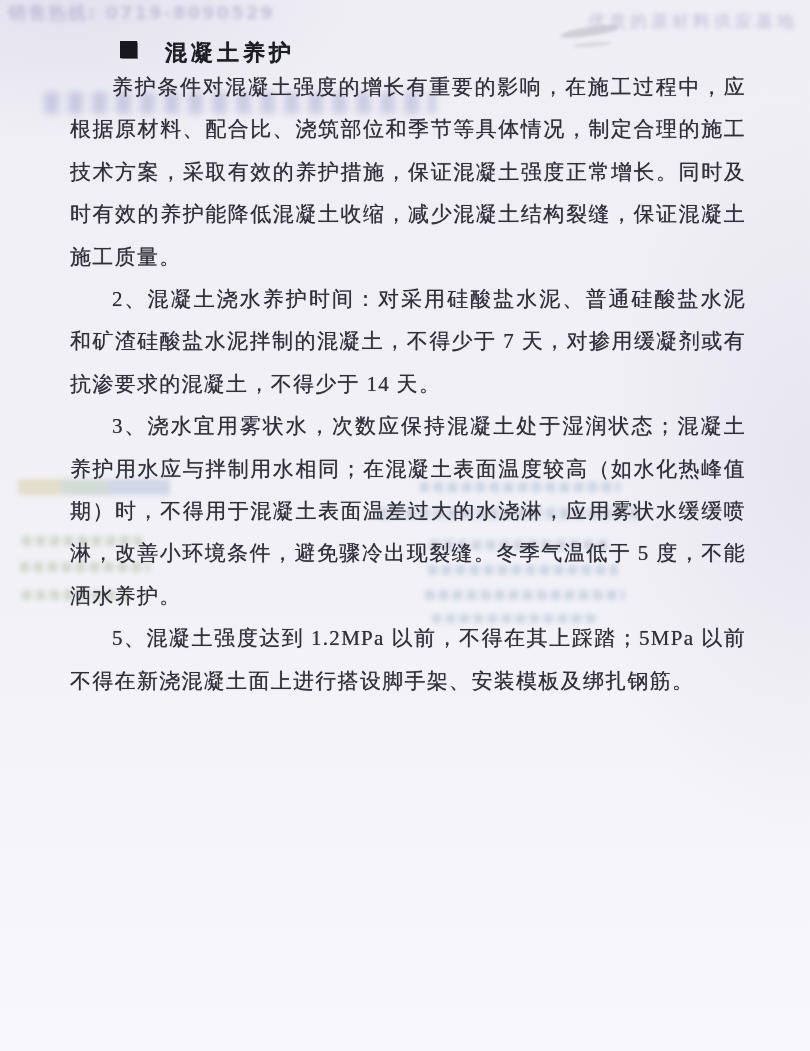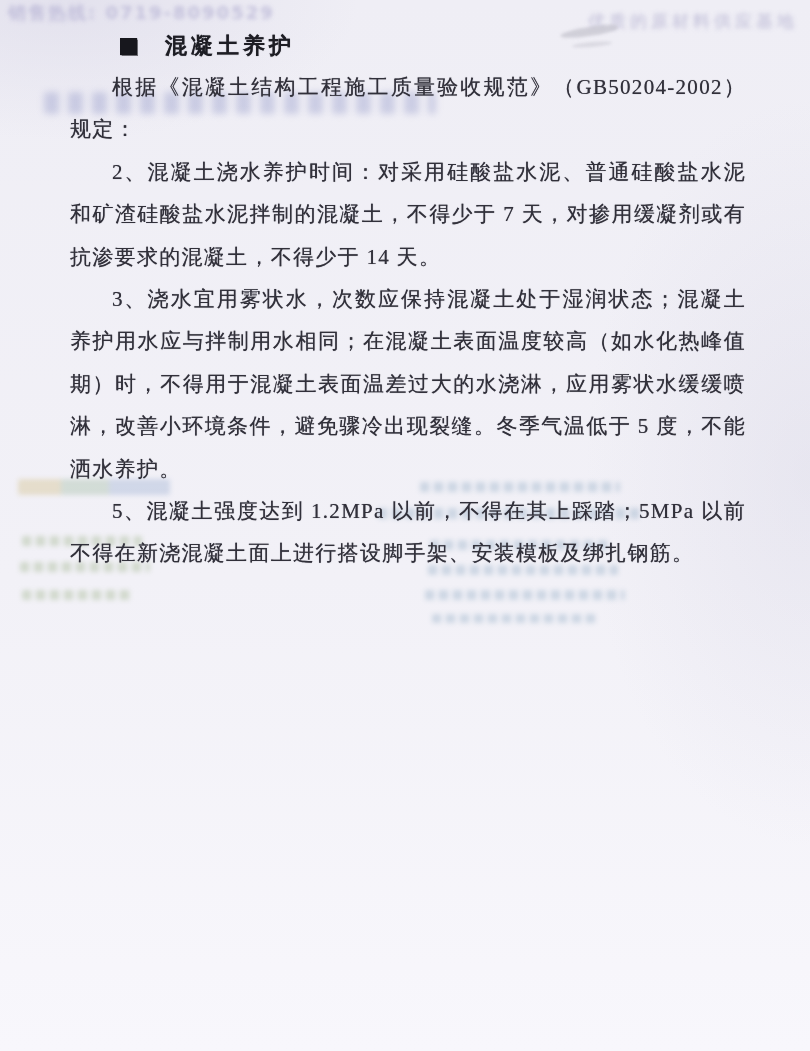--- a/index.html
+++ b/index.html
@@ -67,20 +67,21 @@
     margin-right: 28px;
     display: inline-block;
   }
   .heading .heading-text {
     font-family: "DejaVu Sans", "Liberation Sans", sans-serif;
     font-weight: bold;
     font-size: 22px;
     letter-spacing: 4px;
     color: #1d1d24;
     text-shadow: 0 0 0.7px rgba(29,29,36,0.8);
+    margin-top: 7px;
   }
 
   
   .doc-body {
     position: absolute;
     left: 70px; top: 66px;
     width: 676px;
   }
   .doc-body p {
     margin: 0;
@@ -115,19 +116,19 @@
   <div class="smudge bleed-line" style="left:428px; top:565px; width:190px; height:10px;"></div>
   <div class="smudge bleed-line" style="left:425px; top:590px; width:200px; height:10px;"></div>
   <div class="smudge bleed-line" style="left:432px; top:614px; width:165px; height:9px;"></div>
 
   <div class="heading">
     <span class="bullet"></span>
     <span class="heading-text">混凝土养护</span>
   </div>
 
   <div class="doc-body">
-    <p>根据《混凝土结构工程施工质量验收规范》（GB50204-2002）规定：</p>
+    <p>养护条件对混凝土强度的增长有重要的影响，在施工过程中，应根据原材料、配合比、浇筑部位和季节等具体情况，制定合理的施工技术方案，采取有效的养护措施，保证混凝土强度正常增长。同时及时有效的养护能降低混凝土收缩，减少混凝土结构裂缝，保证混凝土施工质量。</p>
     <p>2、混凝土浇水养护时间：对采用硅酸盐水泥、普通硅酸盐水泥和矿渣硅酸盐水泥拌制的混凝土，不得少于 7 天，对掺用缓凝剂或有抗渗要求的混凝土，不得少于 14 天。</p>
     <p>3、浇水宜用雾状水，次数应保持混凝土处于湿润状态；混凝土养护用水应与拌制用水相同；在混凝土表面温度较高（如水化热峰值期）时，不得用于混凝土表面温差过大的水浇淋，应用雾状水缓缓喷淋，改善小环境条件，避免骤冷出现裂缝。冬季气温低于 5 度，不能洒水养护。</p>
     <p>5、混凝土强度达到 1.2MPa 以前，不得在其上踩踏；5MPa 以前不得在新浇混凝土面上进行搭设脚手架、安装模板及绑扎钢筋。</p>
   </div>
 
 </div>
 
 </body></html>

